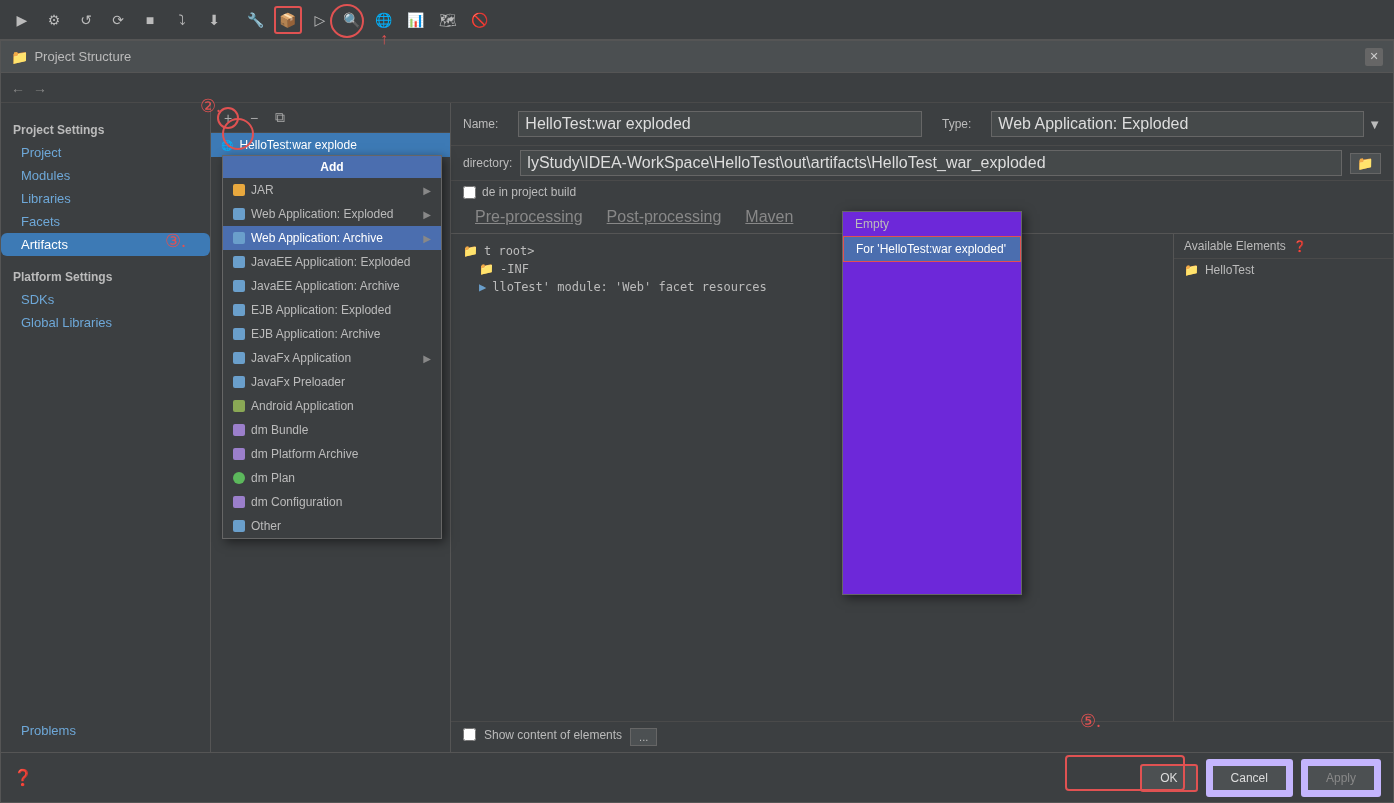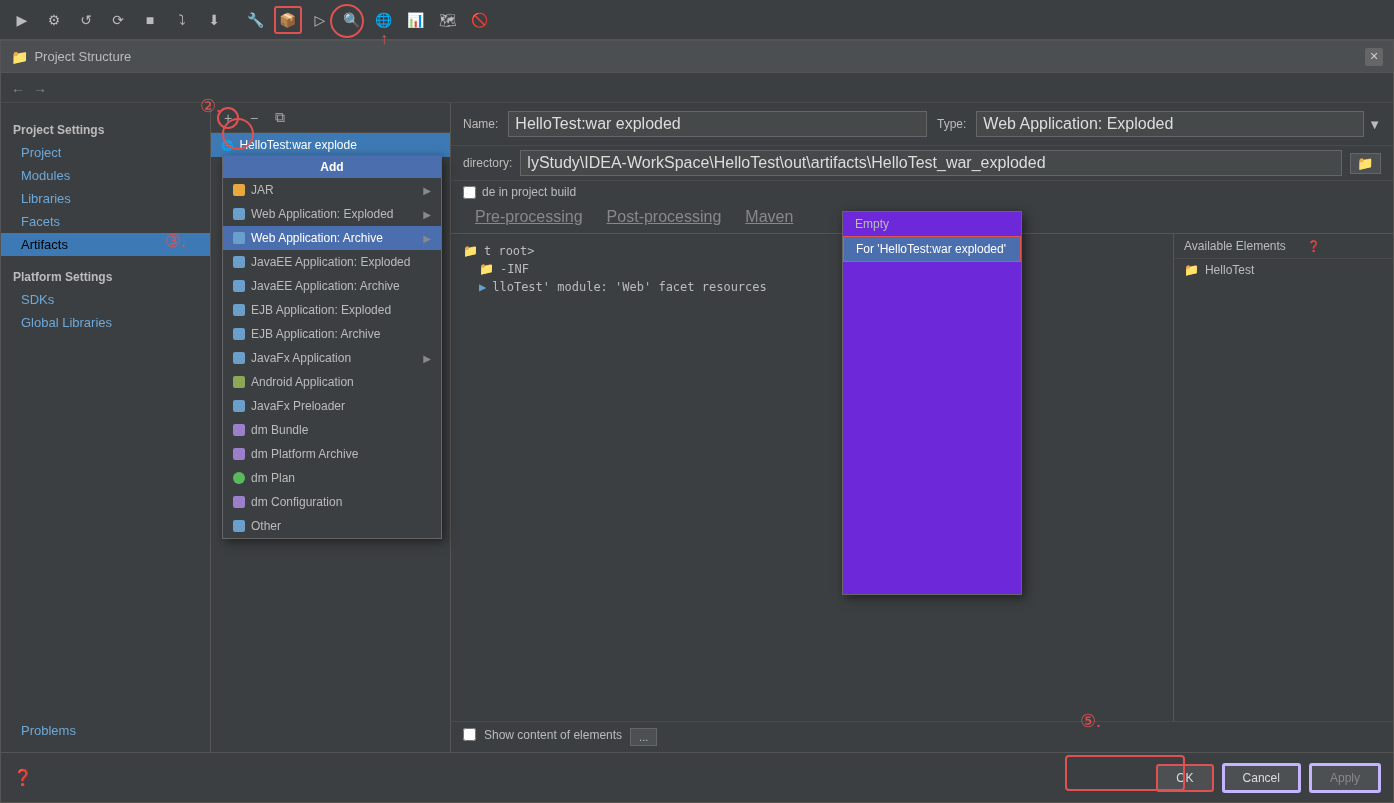--- a/index.html
+++ b/index.html
@@ -133,21 +133,22 @@
     }
 
     .sidebar-item {
       padding: 4px 12px 4px 20px;
       color: #6ea8d8;
       cursor: pointer;
       font-size: 13px;
     }
     .sidebar-item.active {
       background: #3d7ab5;
-      color: #000000;
+      color: #ffffff;
+      border-radius: 6px;
     }
 
     .sidebar-section-header2 {
       color: #bbb;
       font-weight: bold;
       font-size: 12px;
       padding: 8px 12px 4px 12px;
       margin-top: 6px;
     }
 
@@ -211,21 +212,21 @@
       display: flex;
       flex-direction: column;
       background: #3c3f41;
     }
 
     .right-header {
       padding: 8px 12px;
       border-bottom: 1px solid #4a4a4a;
       display: flex;
       align-items: center;
-      gap: 10px;
+      gap: 20px;
     }
 
     .field-label {
       color: #bbb;
       font-size: 12px;
       white-space: nowrap;
     }
 
     .field-input {
       flex: 1;
@@ -296,21 +297,21 @@
       flex-direction: column;
     }
 
     .available-header {
       padding: 5px 10px;
       color: #bbb;
       font-size: 12px;
       border-bottom: 1px solid #4a4a4a;
       display: flex;
       align-items: center;
-      gap: 22px;
+      gap: 8px;
     }
 
     .available-item {
       padding: 4px 10px;
       color: #bbb;
       font-size: 12px;
       display: flex;
       align-items: center;
       gap: 6px;
       cursor: pointer;
@@ -337,21 +338,21 @@
       display: flex;
       align-items: center;
       gap: 8px;
     }
 
     .dialog-btn {
       padding: 5px 18px;
       font-size: 12px;
       cursor: pointer;
       border-radius: 3px;
-      border: 3px solid #c4b5fd;
+      border: 7px solid #c4b5fd;
       background: #4c5052;
       color: #ddd;
     }
     .dialog-btn.ok-btn {
       border: 2px solid #e05252;
     }
     .dialog-btn.apply-btn {
       color: #888;
     }
 
@@ -620,26 +621,26 @@
       <div class="dropdown-item">
         <span class="icon-dot" style="background:#6a9fcb;"></span>
         <span>EJB Application: Archive</span>
       </div>
       <div class="dropdown-item">
         <span class="icon-dot" style="background:#6a9fcb;"></span>
         <span>JavaFx Application</span>
         <span class="arrow">▶</span>
       </div>
       <div class="dropdown-item">
+        <span class="icon-dot" style="background:#6a9fcb;"></span>
+        <span>JavaFx Preloader</span>
+      </div>
+      <div class="dropdown-item">
         <span class="icon-dot" style="background:#8aa855;"></span>
         <span>Android Application</span>
-      </div>
-      <div class="dropdown-item">
-        <span class="icon-dot" style="background:#6a9fcb;"></span>
-        <span>JavaFx Preloader</span>
       </div>
       <div class="dropdown-item">
         <span class="icon-dot" style="background:#9b7fcb;"></span>
         <span>dm Bundle</span>
       </div>
       <div class="dropdown-item">
         <span class="icon-dot" style="background:#9b7fcb;"></span>
         <span>dm Platform Archive</span>
       </div>
       <div class="dropdown-item">

